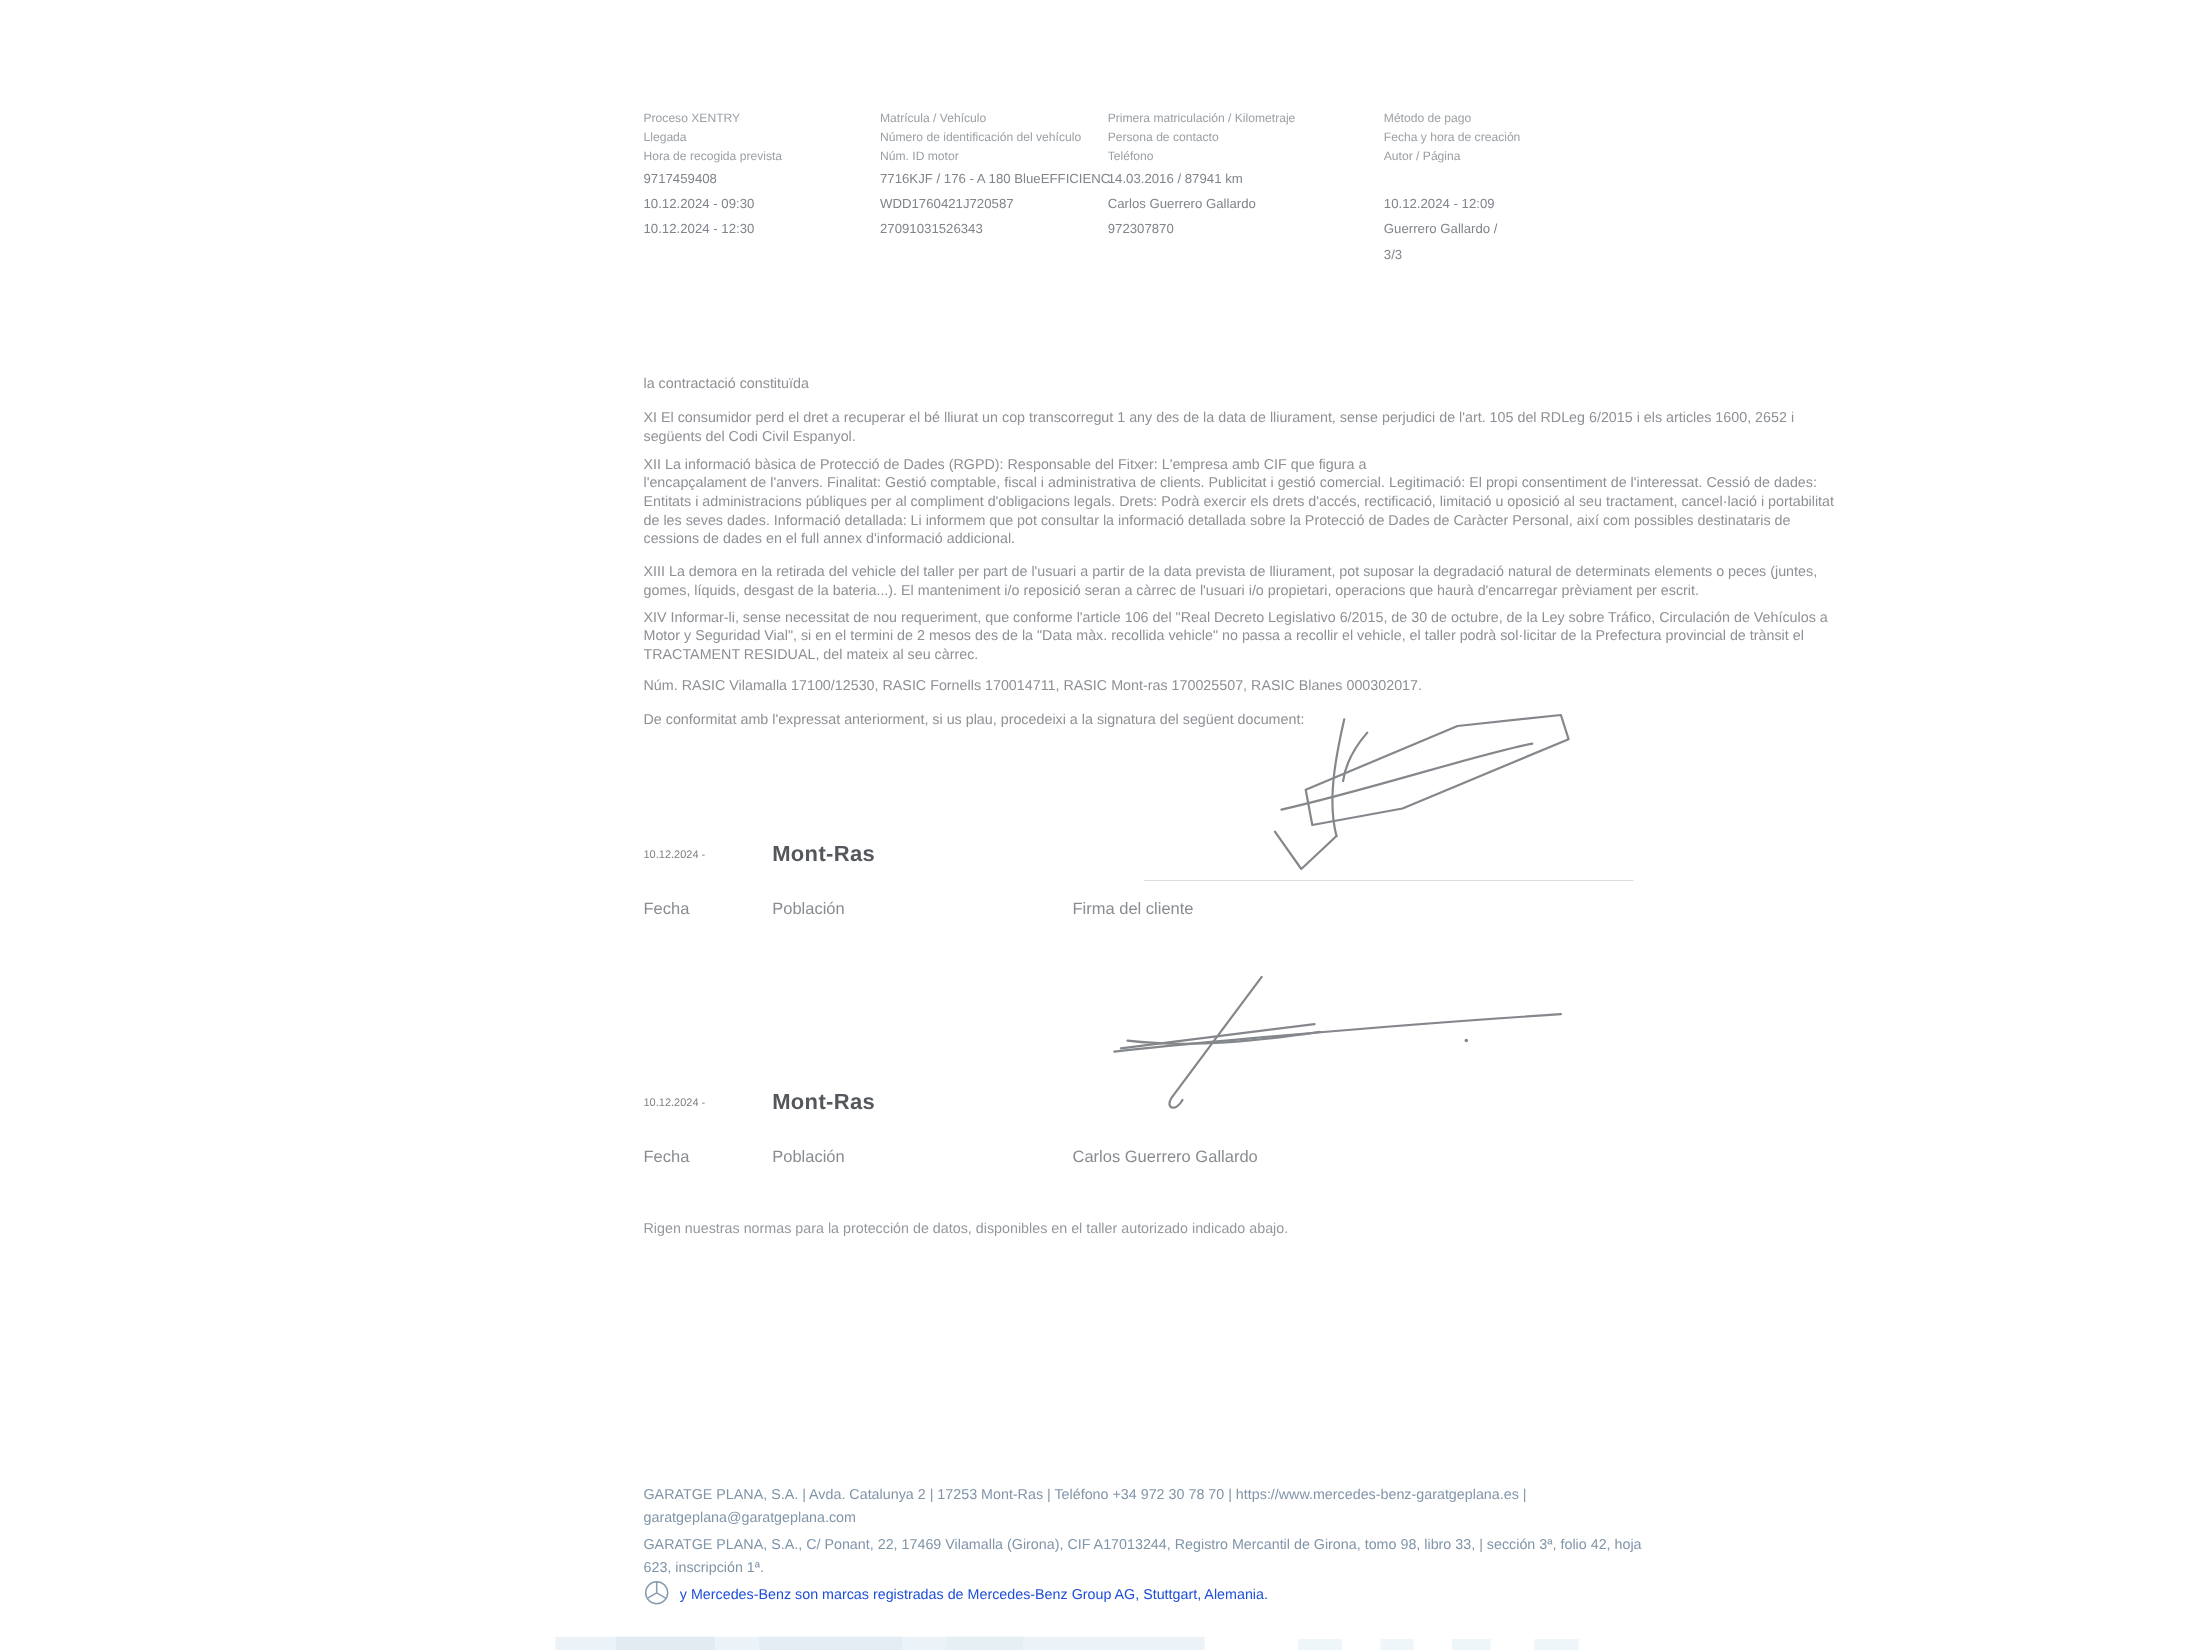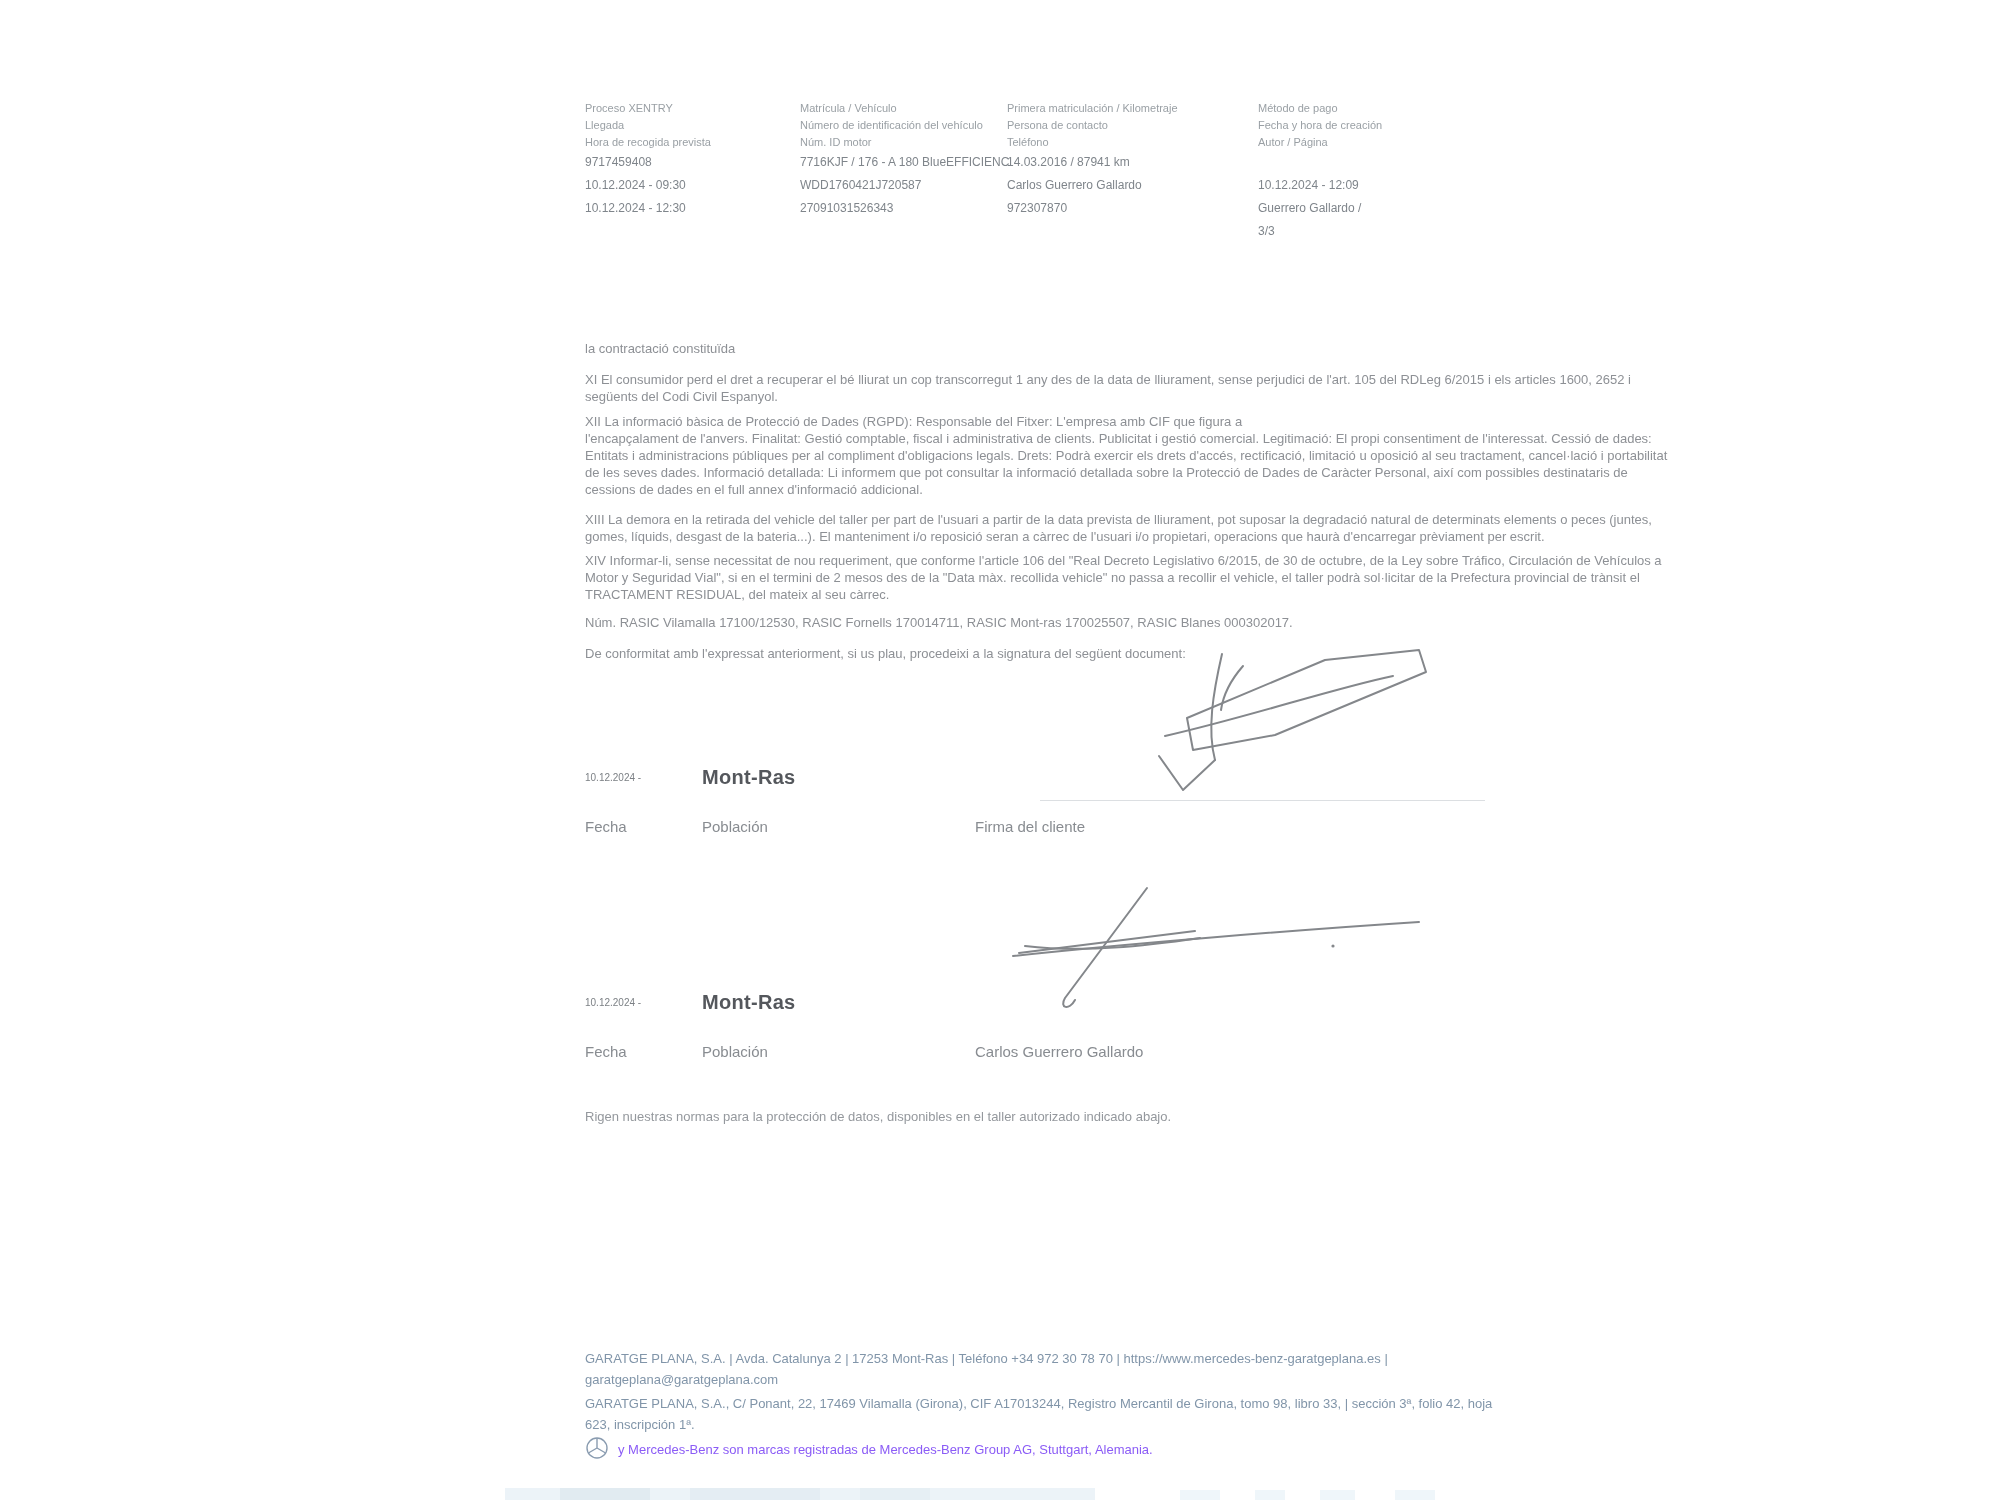--- a/index.html
+++ b/index.html
@@ -17,21 +17,21 @@
   .para{position:absolute;left:585px;white-space:pre;font-size:13px;line-height:17px;color:#8d9095;}
   
   .sig-date{position:absolute;left:585px;font-size:10px;color:#7c8085;}
   .sig-place{position:absolute;left:702px;font-size:20px;font-weight:600;color:#54575c;letter-spacing:0.3px;}
   .sig-label{position:absolute;font-size:15px;color:#888c91;}
   .faint-line{position:absolute;height:1px;background:#dcdfe2;}
   svg.sig{position:absolute;}
   svg.sig path{fill:none;stroke:#84878b;stroke-width:2;stroke-linecap:round;stroke-linejoin:round;}
   
   .foot{position:absolute;left:585px;white-space:pre;font-size:13px;line-height:21px;color:#8195a9;}
-  .trademark{position:absolute;left:618px;top:1442px;font-size:13px;color:#8b5cf6;}
+  .trademark{position:absolute;left:618px;top:1442px;font-size:13px;color:#1d4ed8;}
   .strip{position:absolute;}
 </style>
 </head>
 <body>
 
 <div class="hcol c1">
   <div class="hlabels">Proceso XENTRY
 Llegada
 Hora de recogida prevista</div>
   <div class="hvalues">9717459408

